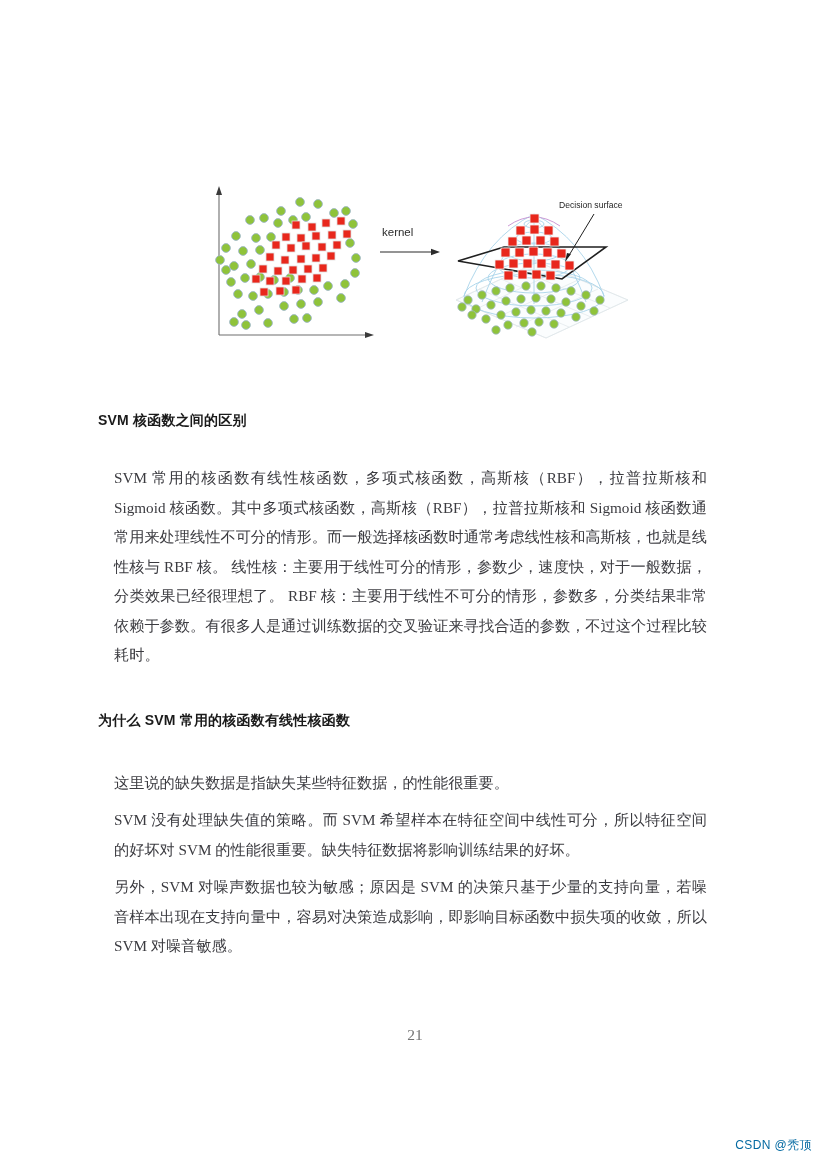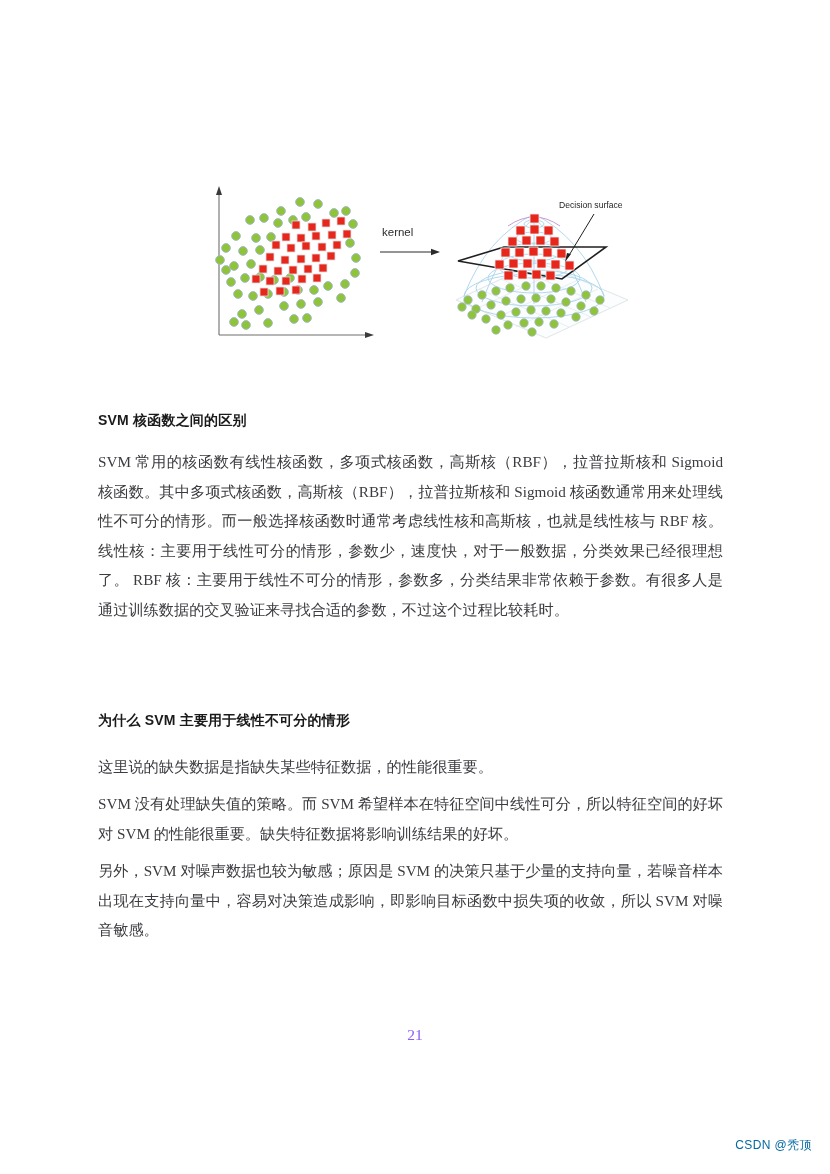--- a/index.html
+++ b/index.html
@@ -59,32 +59,32 @@
     line-height: 29.5px;
     text-align: justify;
     text-justify: inter-character;
   }
   #para-kernel-diff  { top: 447px; }
   #para-missing-def  { top: 752px; }
   #para-missing-body { top: 789px; }
   #para-noise-body   { top: 856px; }
 
   .body-block p {
-    margin: 0;
+    margin: 16px;
   }
 
   
   .page-number {
     position: absolute;
     left: 0;
     right: 0;
     top: 1026px;
     text-align: center;
     font-size: 15.5px;
-    color: #8b5cf6;
+    color: #737373;
     font-family: "Liberation Serif", serif;
   }
 
   
   .watermark {
     position: absolute;
     right: 18px;
     top: 1137px;
     font-family: "Liberation Sans", sans-serif;
     font-size: 12px;
@@ -304,21 +304,21 @@
       </g>
     </svg>
   </div>
 
   <h2 class="h-sec" id="heading-kernel-diff">SVM 核函数之间的区别</h2>
 
   <div class="body-block" id="para-kernel-diff">
     <p>SVM 常用的核函数有线性核函数，多项式核函数，高斯核（RBF），拉普拉斯核和 Sigmoid 核函数。其中多项式核函数，高斯核（RBF），拉普拉斯核和 Sigmoid 核函数通常用来处理线性不可分的情形。而一般选择核函数时通常考虑线性核和高斯核，也就是线性核与 RBF 核。 线性核：主要用于线性可分的情形，参数少，速度快，对于一般数据，分类效果已经很理想了。 RBF 核：主要用于线性不可分的情形，参数多，分类结果非常依赖于参数。有很多人是通过训练数据的交叉验证来寻找合适的参数，不过这个过程比较耗时。</p>
   </div>
 
-  <h2 class="h-sec" id="heading-missing-noise">为什么 SVM 主要用于线性不可分的情形</h2>
+  <h2 class="h-sec" id="heading-missing-noise">为什么 SVM 常用的核函数有线性核函数</h2>
 
   <div class="body-block" id="para-missing-def">
     <p>这里说的缺失数据是指缺失某些特征数据，的性能很重要。</p>
   </div>
 
   <div class="body-block" id="para-missing-body">
     <p>SVM 没有处理缺失值的策略。而 SVM 希望样本在特征空间中线性可分，所以特征空间的好坏对 SVM 的性能很重要。缺失特征数据将影响训练结果的好坏。</p>
   </div>
 
   <div class="body-block" id="para-noise-body">

